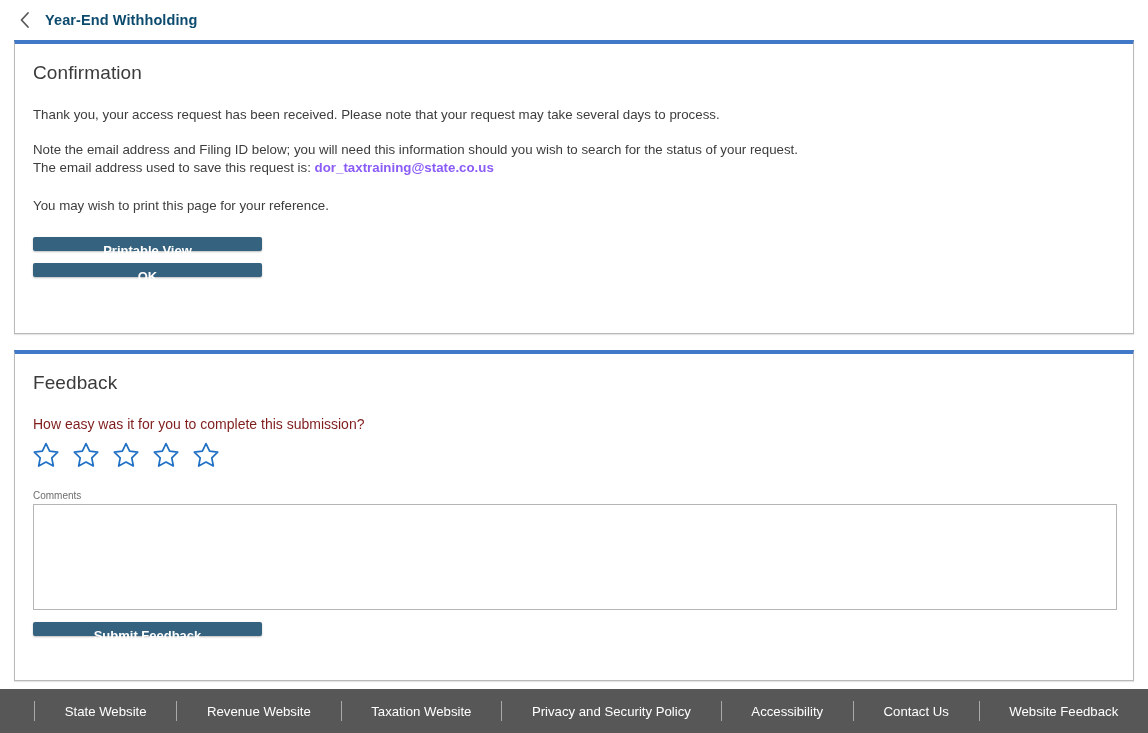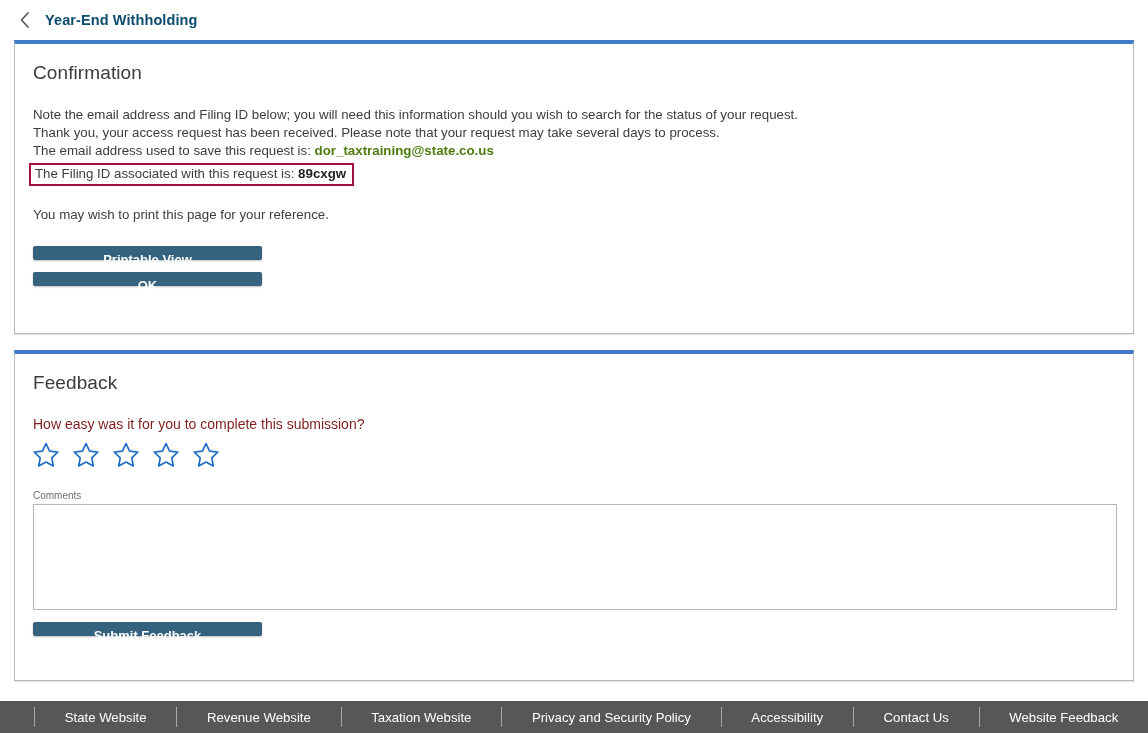--- a/index.html
+++ b/index.html
@@ -68,21 +68,21 @@
     letter-spacing: .1px;
   }
 
   .para {
     font-size: 13.3px;
     line-height: 18px;
     color: #3d3d3d;
     margin: 0;
   }
   .para.spaced { margin-top: 17px; }
-  .para b { font-weight: bold; color: #4d7c0f; }
+  .para b { font-weight: bold; color: #8b5cf6; }
 
   .filing-id-line {
     display: inline-block;
     border: 2px solid #a30f3c;
     padding: 1px 6px 2px 4px;
     margin-top: 3px;
     margin-left: -4px;
     font-size: 13.3px;
     line-height: 16px;
     color: #3d3d3d;
@@ -152,21 +152,21 @@
     padding: 5px 7px;
     color: #333;
   }
 
   
   .footer {
     position: absolute;
     left: 0;
     bottom: 0;
     width: 1148px;
-    height: 32px;
+    height: 44px;
     background: #575757;
     display: flex;
     align-items: center;
   }
   .footer-inner {
     display: flex;
     align-items: center;
     width: 100%;
     padding-left: 34px;
     box-sizing: border-box;
@@ -197,33 +197,29 @@
       <polyline points="9,2 2.5,9 9,16" fill="none" stroke="#5a5a5a" stroke-width="1.8" stroke-linecap="round" stroke-linejoin="round"></polyline>
     </svg>
   </div>
   <div class="page-title">Year-End Withholding</div>
 </div>
 
 <div class="card" id="confirmation-card">
   <div class="card-body">
     <h2 class="card-heading">Confirmation</h2>
 
+    <p class="para">Thank you, your access request has been received. Please note that your request may take several days to process.</p>
+
     <p class="para spaced">Note the email address and Filing ID below; you will need this information should you wish to search for the status of your request.</p>
-
-    <p class="para">Thank you, your access request has been received. Please note that your request may take several days to process.</p>
 
     <p class="para">
       <span>The email address used to save this request is:</span>
       <b>dor_taxtraining@state.co.us</b>
     </p>
 
-    <div class="filing-id-line">
-      <span>The Filing ID associated with this request is:</span>
-      <b>89cxgw</b>
-    </div>
 
     <p class="para print-note">You may wish to print this page for your reference.</p>
 
     <button class="btn" id="printable-view-button">Printable View</button>
     <button class="btn" id="ok-button">OK</button>
   </div>
 </div>
 
 <div class="card" id="feedback-card">
   <div class="card-body">

